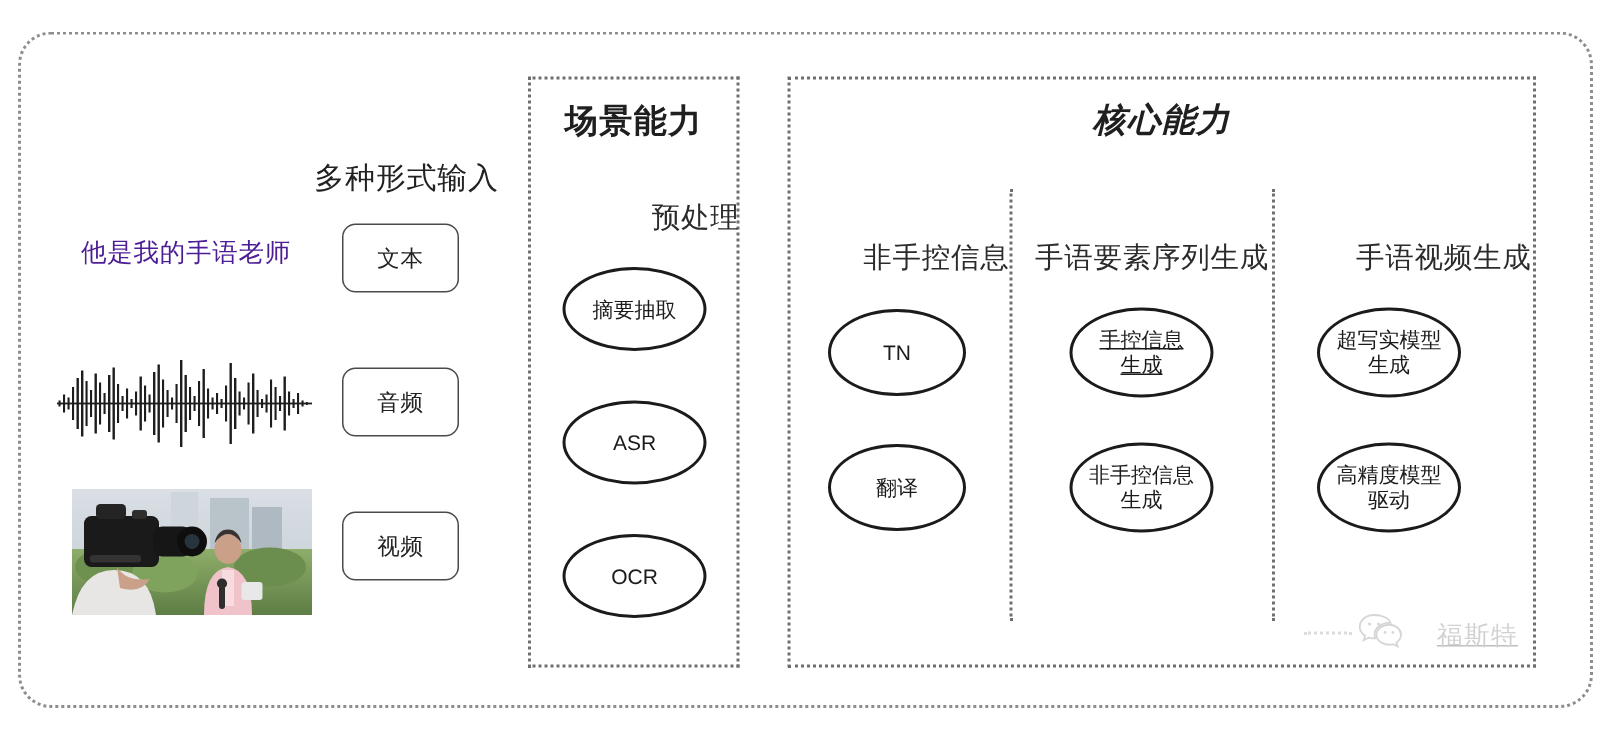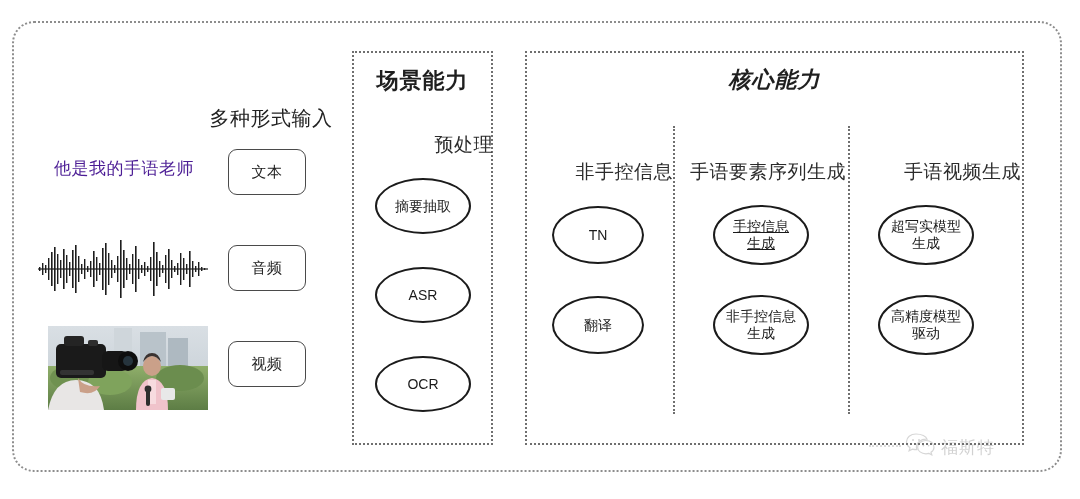--- a/index.html
+++ b/index.html
@@ -160,25 +160,26 @@
     width: 160px;
     height: 84px;
     overflow: hidden;
   }
   #video-thumb svg { display: block; }
 
   
   #watermark {
     position: absolute;
     left: 905px;
-    top: 432px;
+    top: 408px;
     display: flex;
     align-items: center;
-    gap: 6px;
+    gap: 23px;
     opacity: .30;
+    text-decoration: underline;
   }
   #watermark .wm-text {
     font-size: 17px;
     color: #6b6b6b;
     letter-spacing: 1px;
   }
   #watermark .dots-left {
     position: absolute;
     left: -36px;
     top: 13px;

